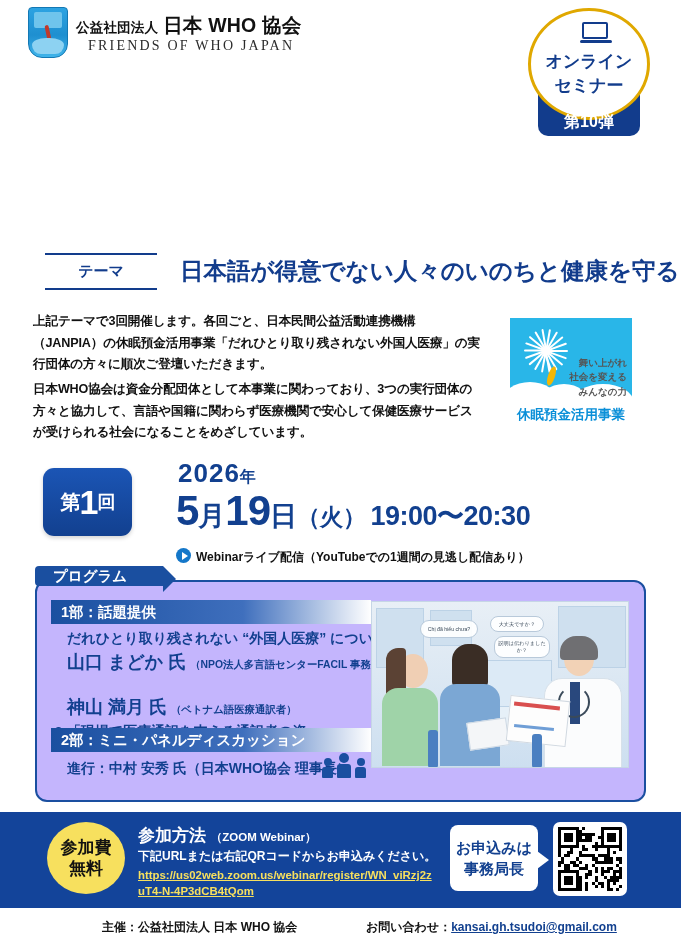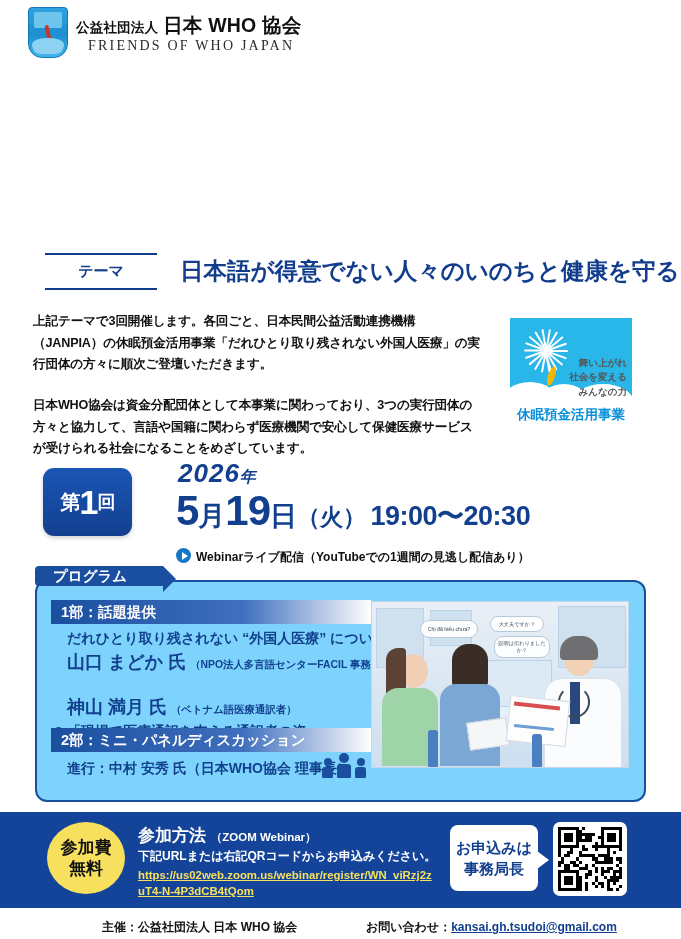--- a/index.html
+++ b/index.html
@@ -225,21 +225,21 @@
     position: absolute;
     left: 33px;
     width: 452px;
     font-size: 12.6px;
     font-weight: 700;
     line-height: 1.72;
     color: #111111;
     letter-spacing: -0.15px;
   }
   .para-1 { top: 311px; }
-  .para-2 { top: 395px; }
+  .para-2 { top: 379px; }
 
   
   .dd-logo {
     position: absolute;
     left: 510px; top: 318px;
     width: 122px; height: 108px;
   }
   .dd-sky {
     position: absolute;
     left: 0; top: 0;
@@ -321,21 +321,20 @@
   .kai-badge .k-e { font-size: 18px; }
 
   .year {
     position: absolute;
     left: 178px; top: 458px;
     color: #12408f;
     font-weight: 800;
     font-size: 26px;
     letter-spacing: 1px;
     white-space: nowrap;
-    font-style: italic;
   }
   .year .nen { font-size: 16px; }
   .date-line {
     position: absolute;
     left: 176px; top: 487px;
     color: #12408f;
     font-weight: 800;
     white-space: nowrap;
   }
   .date-line .big { font-size: 42px; letter-spacing: -1px; }
@@ -390,21 +389,21 @@
     border-left: 13px solid #1a4fa0;
     border-top: 13.5px solid transparent;
     border-bottom: 13.5px solid transparent;
   }
   .prog-box {
     position: absolute;
     left: 35px; top: 580px;
     width: 611px; height: 222px;
     border: 2px solid #1a4fa0;
     border-radius: 12px;
-    background: #7dd3fc;
+    background: #c4b5fd;
     box-sizing: border-box;
   }
   .part-bar {
     position: absolute;
     left: 14px;
     height: 24px;
     background: linear-gradient(90deg,#1a4fa0 0%, #3f6fbd 60%, #ffffff 100%);
     color: #ffffff;
     font-size: 14.5px;
     font-weight: 700;
@@ -638,20 +637,31 @@
       <div class="lm-hands"></div>
     </div>
     <div class="who-name-ja">
       <span class="small">公益社団法人</span>
       <span class="big">日本 WHO 協会</span>
     </div>
     <div class="who-name-en">FRIENDS OF WHO JAPAN</div>
   </div>
 
 
+  <div class="badge-wrap">
+    <div class="badge-tail"></div>
+    <div class="badge-circle"></div>
+    <div class="badge-laptop">
+      <div class="screen"></div>
+      <div class="base"></div>
+    </div>
+    <div class="badge-t1">オンライン</div>
+    <div class="badge-t2">セミナー</div>
+    <div class="badge-dan">第10弾</div>
+  </div>
 
   <div class="theme-row">
     <div class="theme-tag">テーマ</div>
     <div class="theme-text">日本語が得意でない人々のいのちと健康を守る</div>
   </div>
 
   <div class="para para-1">上記テーマで3回開催します。各回ごと、日本民間公益活動連携機構（JANPIA）の休眠預金活用事業「だれひとり取り残されない外国人医療」の実行団体の方々に順次ご登壇いただきます。</div>
   <div class="para para-2">日本WHO協会は資金分配団体として本事業に関わっており、3つの実行団体の方々と協力して、言語や国籍に関わらず医療機関で安心して保健医療サービスが受けられる社会になることをめざしています。</div>
 
   <div class="dd-logo">

